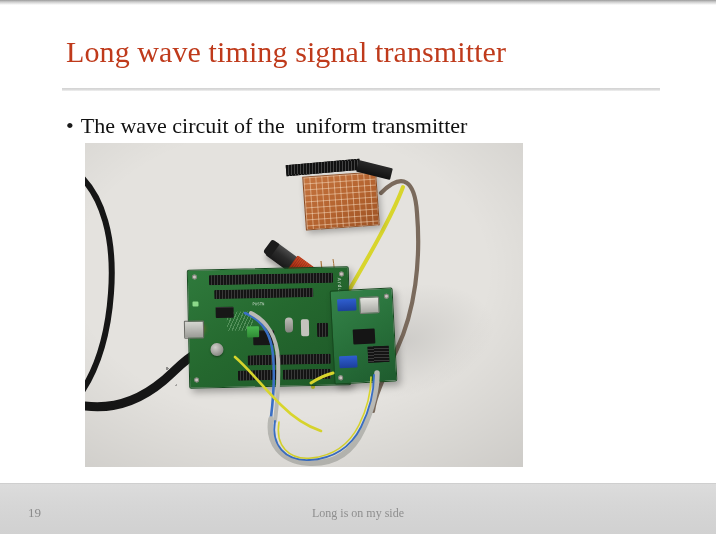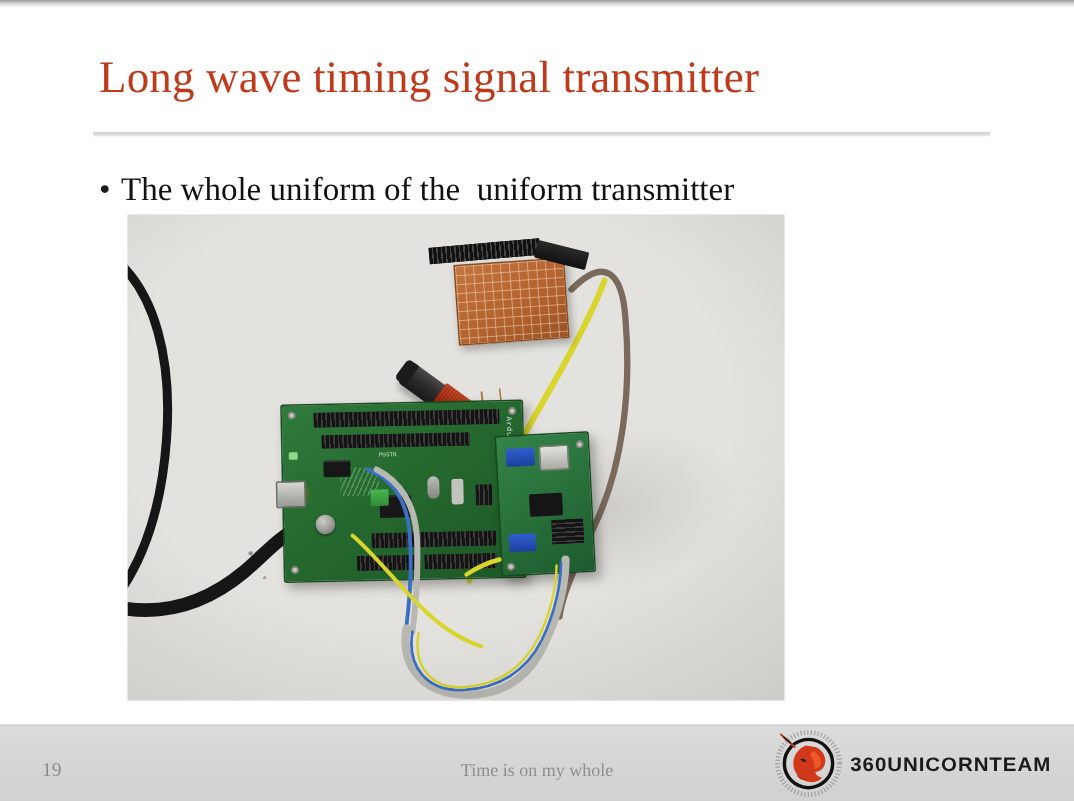--- a/index.html
+++ b/index.html
@@ -433,21 +433,21 @@
 
 <div id="slide">
 
   <div class="top-edge"></div>
 
   <div class="title">Long wave timing signal transmitter</div>
   <div class="title-rule"></div>
 
   <div class="bullet-row">
     <span class="bullet-dot">•</span>
-    <span class="bullet-text">The whole uniform of the  uniform transmitter</span>
+    <span class="bullet-text">The wave circuit of the  uniform transmitter</span>
   </div>
 
   <div class="photo">
     <div class="photo-canvas">
       <div class="photo-bg"></div>
       <div class="photo-shadow-a"></div>
       <div class="photo-dust"></div>
 
       <svg class="wire" style="left:0;top:0;width:100%;height:100%" viewBox="0 0 438 324" preserveAspectRatio="none">
 
@@ -523,38 +523,16 @@
       <div class="photo-vignette"></div>
     </div>
   </div>
 
   <div class="footer">
     <div class="footer-rule"></div>
   </div>
 
   <div class="page-num">19</div>
 
-  <div class="footer-center">Time is on my whole</div>
-
-  <div class="brand">
-    <div class="brand-mark">
-      <svg viewBox="0 0 100 100" width="46" height="46">
-
-        <circle cx="50" cy="50" r="45" fill="none" stroke="#8a8a8a" stroke-width="7" stroke-dasharray="1.6 3.4" opacity="0.75"></circle>
-
-        <circle cx="50" cy="50" r="35" fill="none" stroke="#111111" stroke-width="5"></circle>
-
-        <path d="M30 26 L 10 8" stroke="#c63a14" stroke-width="3" stroke-linecap="round"></path>
-        <path d="M24 20 L 14 12" stroke="#111111" stroke-width="2" stroke-linecap="round"></path>
-
-        <path d="M46 24 C 36 28, 28 38, 28 50 C 28 62, 36 72, 48 76
-                 C 58 79, 66 76, 70 70 C 64 70, 60 66, 60 62
-                 C 66 62, 72 58, 74 50 C 76 40, 70 30, 60 26 Z" fill="#d2391a"></path>
-        <path d="M56 32 C 62 34, 68 40, 68 48 C 68 54, 64 58, 58 58
-                 C 60 52, 58 44, 52 38 Z" fill="#ef5a24"></path>
-        <path d="M38 44 C 42 42, 46 44, 47 48 C 44 48, 40 47, 38 44 Z" fill="#111111"></path>
-        <path d="M32 66 C 38 70, 44 73, 50 74 C 44 76, 36 73, 32 66 Z" fill="#a82c10"></path>
-      </svg>
-    </div>
-    <div class="brand-text">360UNICORNTEAM</div>
-  </div>
+  <div class="footer-center">Long is on my side</div>
+
 
 </div>
 
 </body></html>

